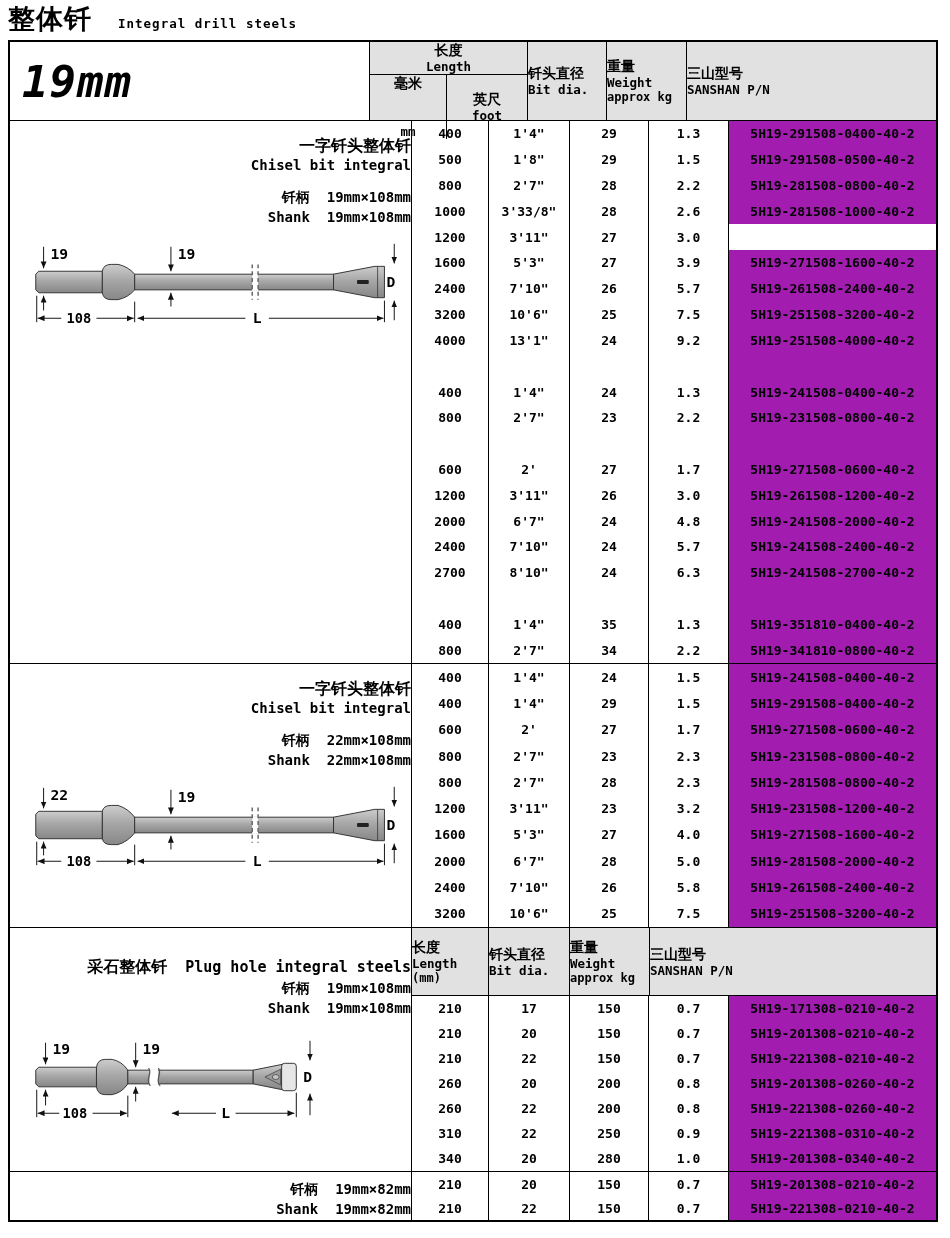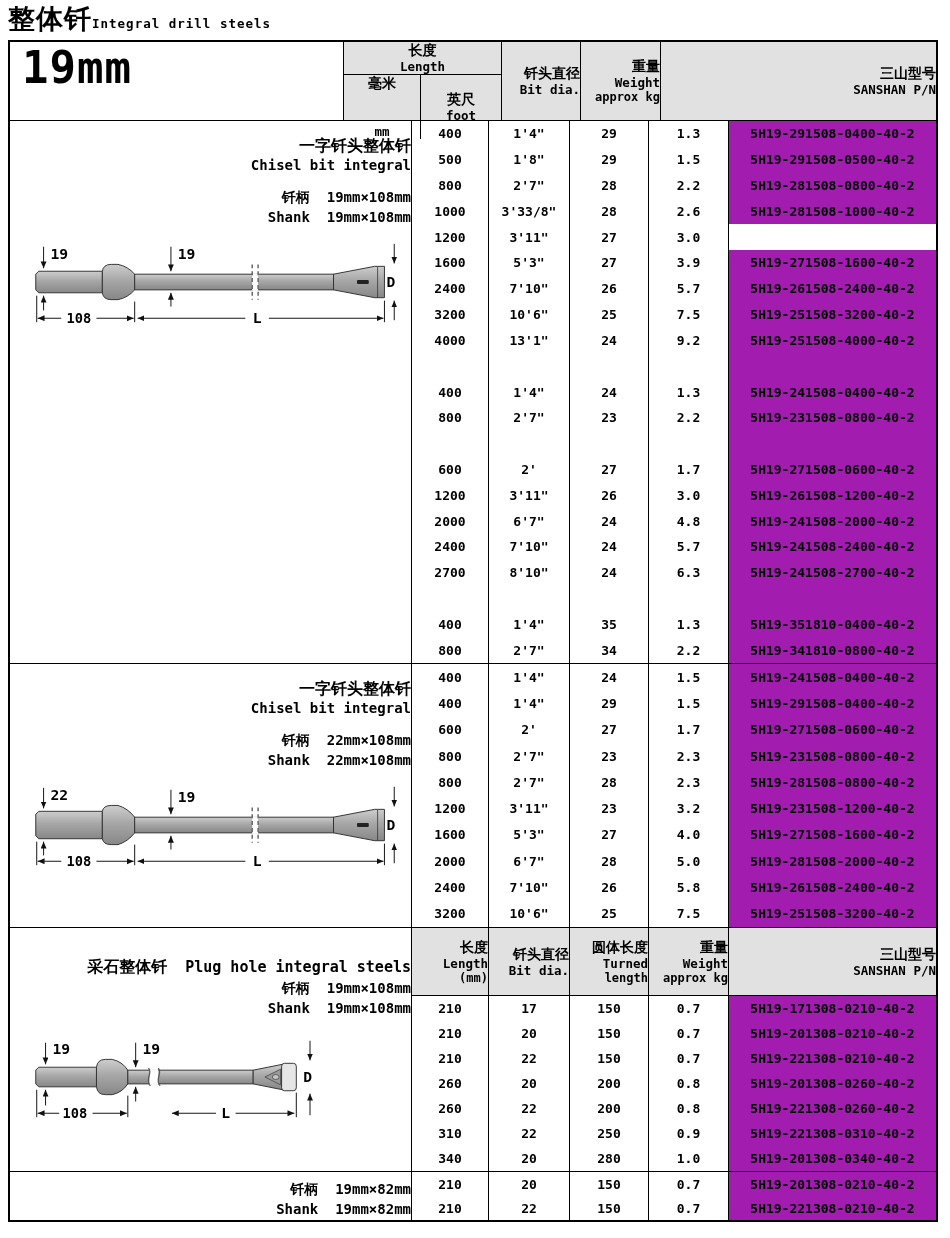--- a/index.html
+++ b/index.html
@@ -3,42 +3,42 @@
 <meta charset="utf-8">
 <style>
   html,body{margin:0;padding:0;background:#ffffff;}
   body{width:950px;height:1238px;position:relative;
        font-family:"DejaVu Sans Mono","Liberation Mono",monospace;color:#000;}
   .page{position:absolute;inset:0;}
 
   
   .title{position:absolute;left:8px;top:1px;font-weight:bold;font-size:27px;
          letter-spacing:1px;white-space:pre;}
-  .title .en{}
+  .title .en{margin-left:26px;}
 
   
   .tbl{position:absolute;left:8px;top:40px;width:930px;height:1182px;
        border:2px solid #000;box-sizing:border-box;display:flex;flex-direction:column;
        background:#fff;}
 
   
   .hdr{height:78px;display:flex;flex:none;}
-  .cell19{width:334px;border-right:1px solid #000;box-sizing:border-box;
-          display:flex;padding-left:12px;}
+  .cell19{width:360px;border-right:1px solid #000;box-sizing:border-box;
+          display:flex;align-items:center;padding-left:12px;font-style:italic;}
   .size-label{font-size:44px;font-weight:bold;letter-spacing:1px;}
   .hright{flex:1;display:flex;}
   .gray{background:#e1e1e1;}
   .hlen{width:158px;display:flex;flex-direction:column;border-right:1px solid #000;box-sizing:border-box;}
   .hlen-top{height:38px;border-bottom:1px solid #000;box-sizing:border-box;
             display:flex;flex-direction:column;align-items:center;justify-content:center;}
   .hlen-sub{flex:1;display:flex;}
   .hsub{display:flex;flex-direction:column;align-items:center;justify-content:center;box-sizing:border-box;}
   .hsub-mm{width:77px;border-right:1px solid #000;gap:32px;}
   .hsub-foot{flex:1;}
-  .hcol{display:flex;flex-direction:column;align-items:flex-end;justify-content:center;box-sizing:border-box;}
+  .hcol{display:flex;flex-direction:column;align-items:flex-start;justify-content:center;box-sizing:border-box;}
   .col-bit{width:79px;border-right:1px solid #000;}
   .col-wt{width:80px;border-right:1px solid #000;}
   .col-pn{flex:1;}
   .zh{font-size:14px;font-weight:bold;line-height:17px;}
   .en{font-size:12.5px;font-weight:bold;line-height:15px;}
   .en2{font-size:12px;font-weight:bold;line-height:14px;}
 
   
   .sec{display:flex;border-top:1px solid #000;flex:none;}
   .sec1{height:542px;} .sec2{height:263px;} .sec3{height:243px;} .sec4{flex:1;}
@@ -484,25 +484,20 @@
         <div class="s3hdr">
           <div class="hcol s3len">
             <div class="zh">长度</div>
             <div class="en">Length</div>
             <div class="en2">(mm)</div>
           </div>
           <div class="hcol col-foot" style="width:81px;border-right:1px solid #000;">
             <div class="zh">钎头直径</div>
             <div class="en">Bit dia.</div>
           </div>
-          <div class="hcol col-bit">
-            <div class="zh">圆体长度</div>
-            <div class="en">Turned</div>
-            <div class="en2">length</div>
-          </div>
           <div class="hcol col-wt">
             <div class="zh">重量</div>
             <div class="en">Weight</div>
             <div class="en2">approx kg</div>
           </div>
           <div class="hcol col-pn">
             <div class="zh">三山型号</div>
             <div class="en">SANSHAN P/N</div>
           </div>
         </div>

